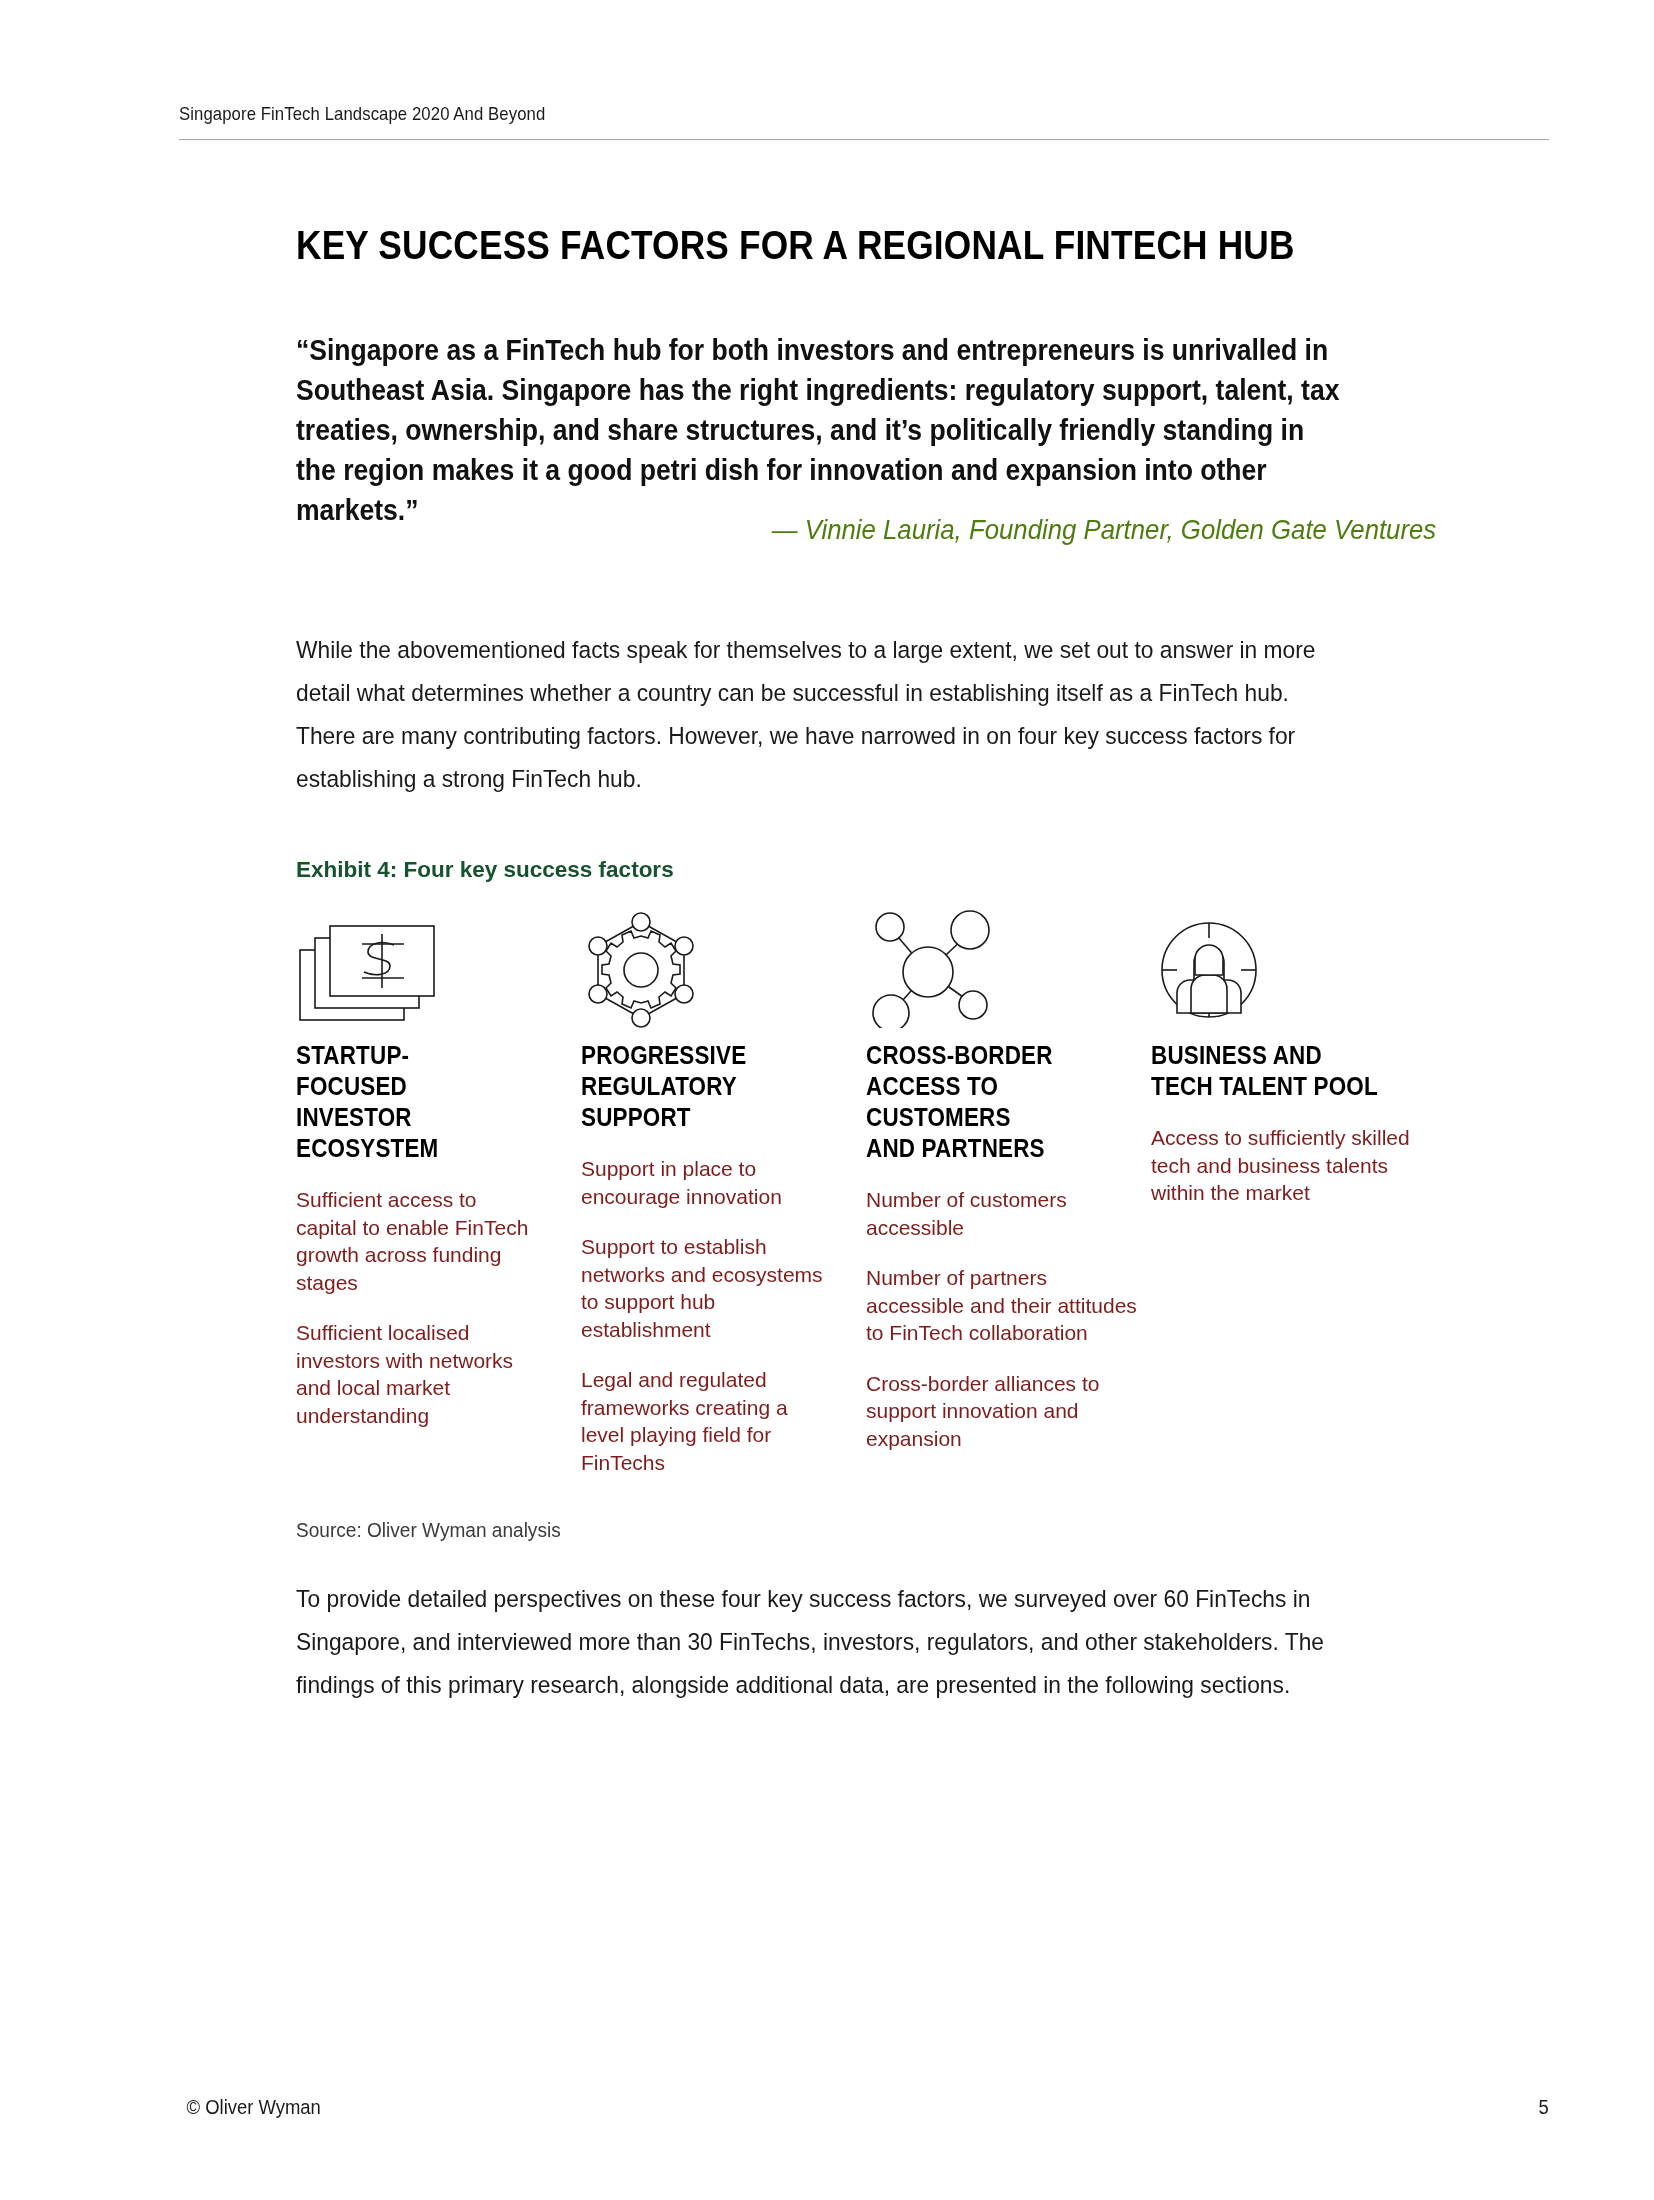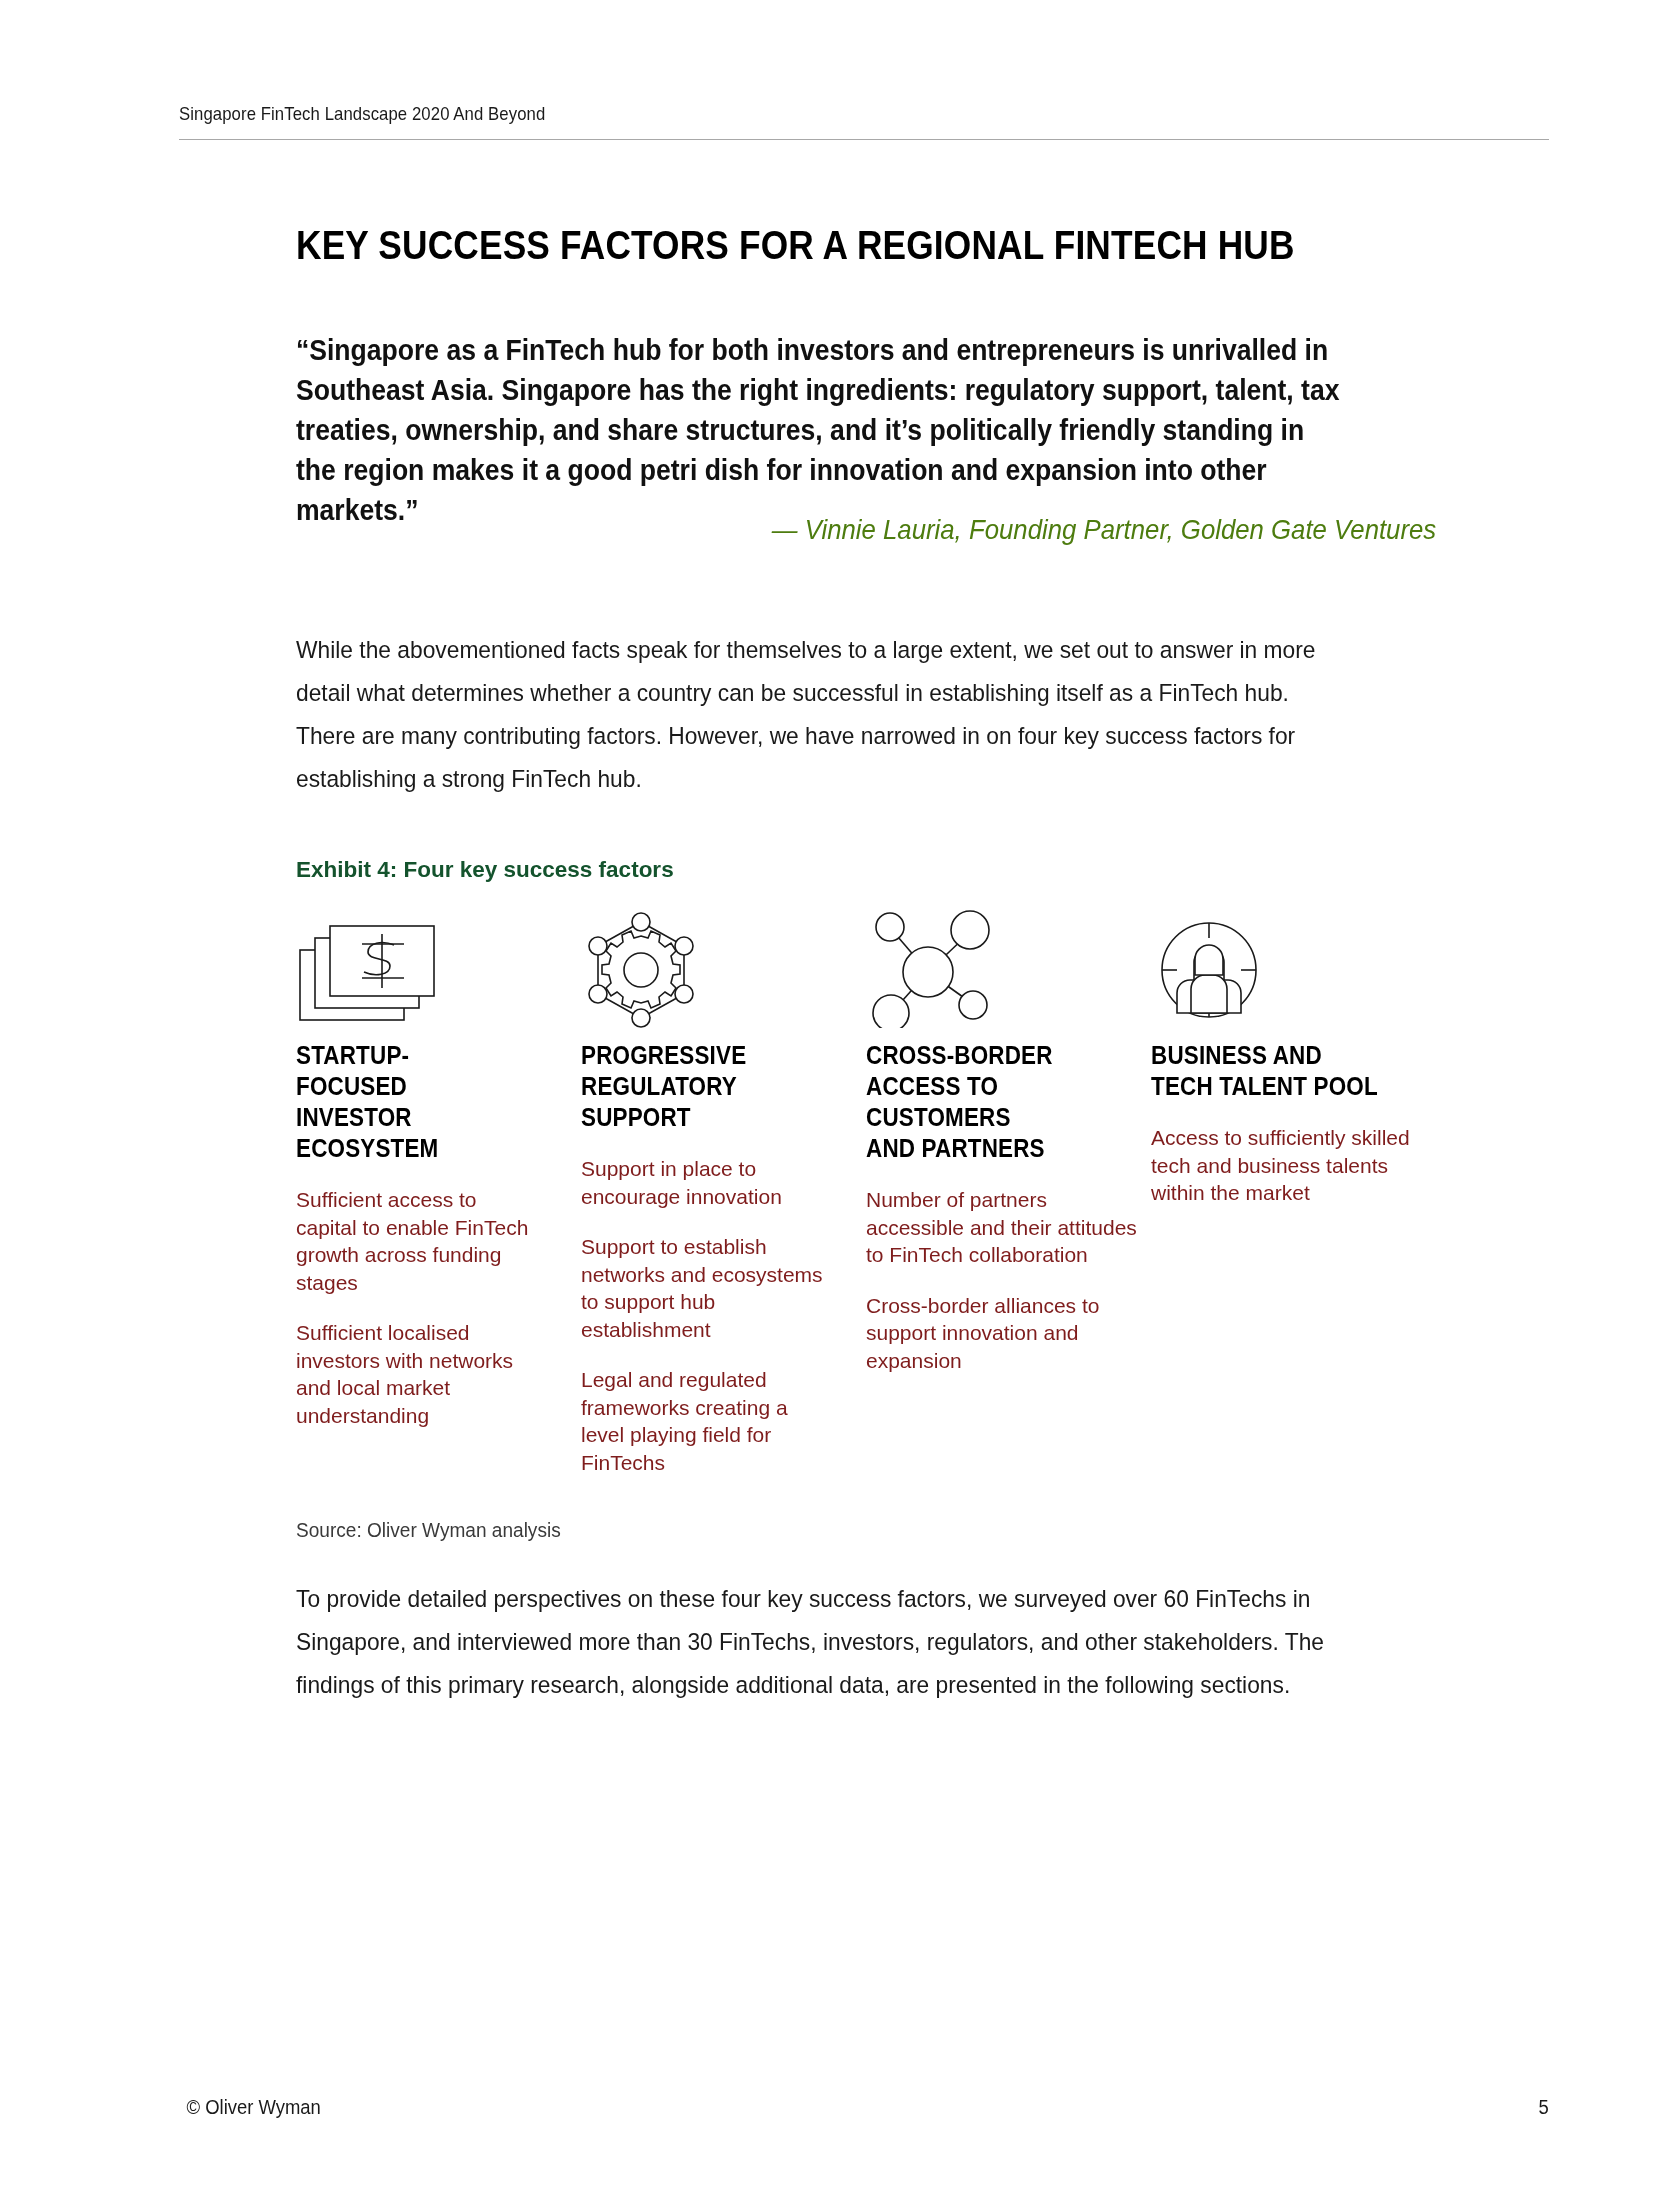--- a/index.html
+++ b/index.html
@@ -276,20 +276,21 @@
             <circle cx="24" cy="17" r="14" fill="#ffffff"></circle>
             <circle cx="104" cy="20" r="19" fill="#ffffff"></circle>
             <circle cx="107" cy="95" r="14" fill="#ffffff"></circle>
             <circle cx="25" cy="103" r="18" fill="#ffffff"></circle>
           </svg>
         </div>
         <div class="col-heading">CROSS-BORDER
 ACCESS TO CUSTOMERS
 AND PARTNERS</div>
         <div class="col-body">
+          <p>Number of customers accessible</p>
           <p>Number of partners accessible and their attitudes to FinTech collaboration</p>
           <p>Cross-border alliances to support innovation and expansion</p>
         </div>
       </div>
 
       <div class="col c4">
         <div class="icon-box">
           <svg width="116" height="116" viewBox="0 0 116 116" fill="none" stroke="#1a1a1a" stroke-width="1.6">
             <circle cx="58" cy="58" r="47" fill="#ffffff"></circle>
             <line x1="58" y1="11" x2="58" y2="26"></line>

